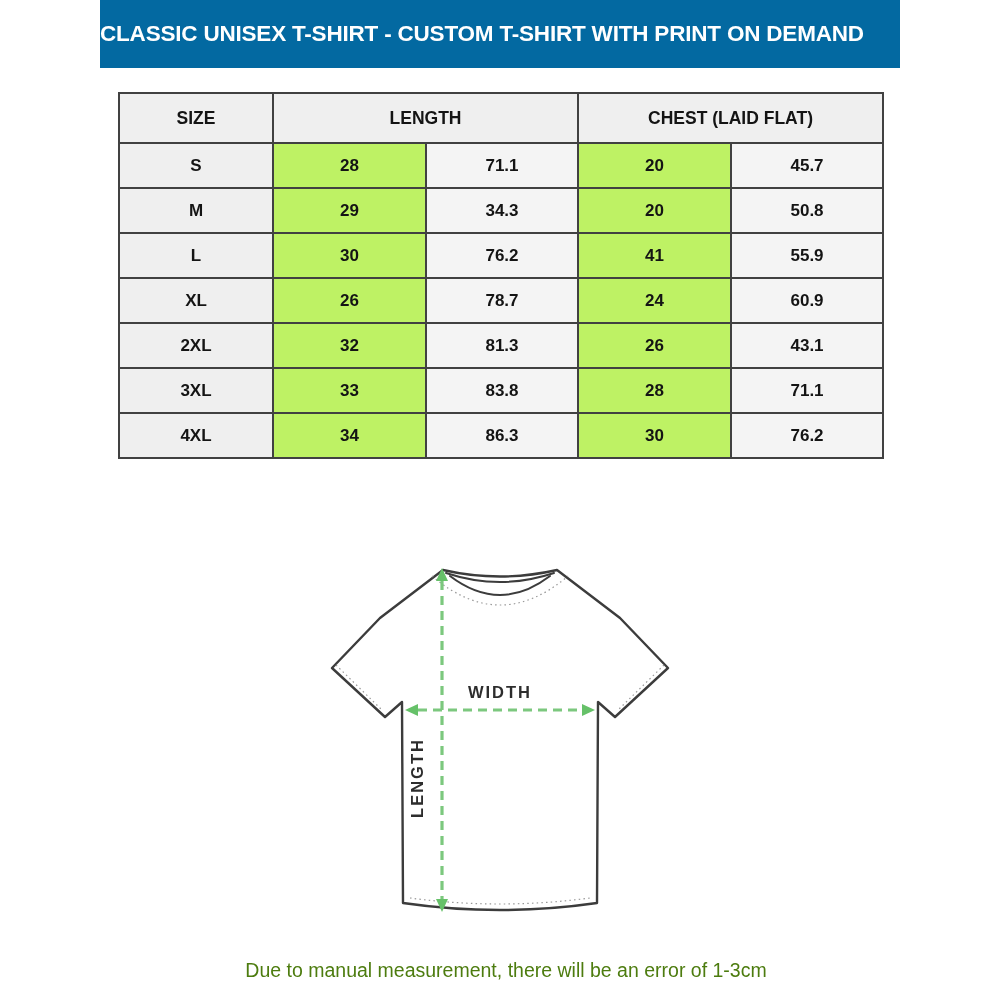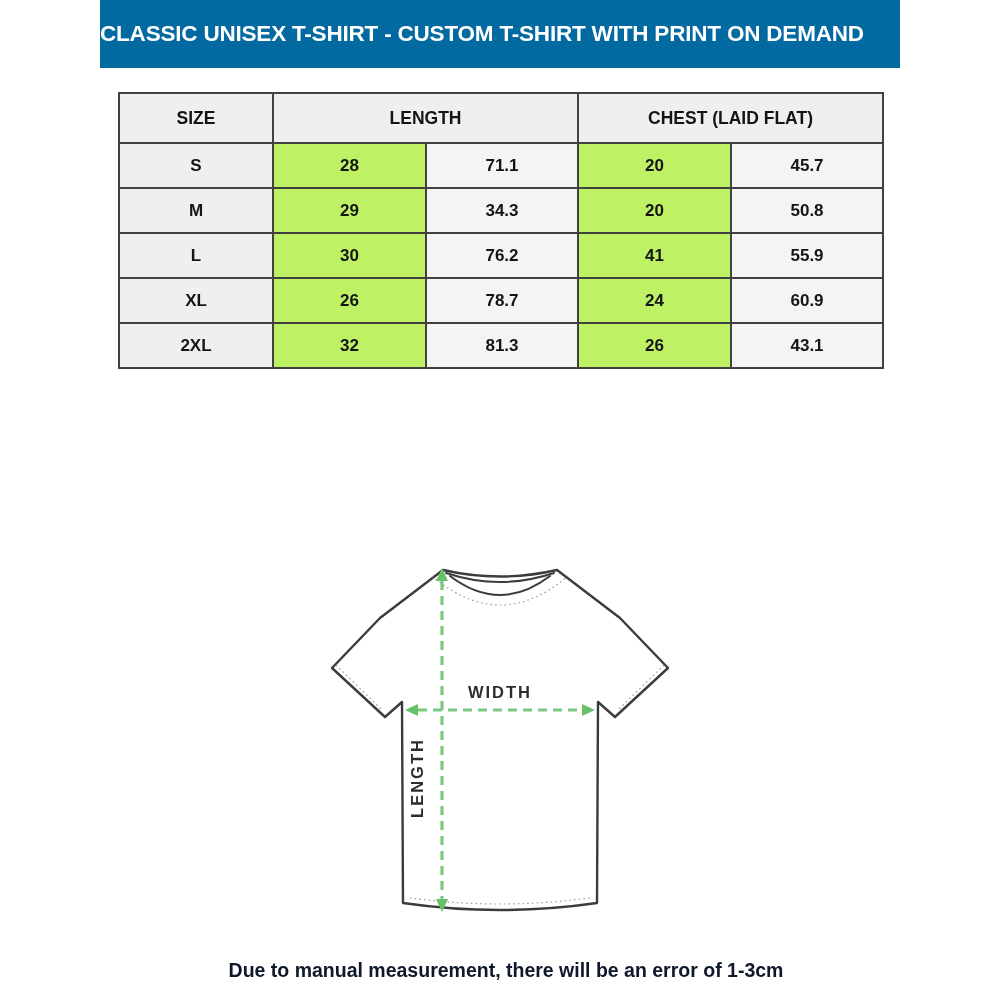--- a/index.html
+++ b/index.html
@@ -93,23 +93,23 @@
     fill: #2d2d2d;
   }
 
   
   .footer-note {
     position: absolute;
     left: 0; top: 954px; width: 1000px; height: 32px;
     display: flex; align-items: center; justify-content: center;
   }
   .footer-note p {
-    color: #0f172a;
+    color: #4d7c0f;
     font-size: 19.5px;
-    font-weight: bold;
+    font-weight: normal;
     white-space: nowrap;
     margin-left: 12px;
   }
 </style>
 </head>
 <body>
 
 <header class="banner">
   <h1>CLASSIC UNISEX T-SHIRT - CUSTOM T-SHIRT WITH PRINT ON DEMAND</h1>
 </header>
@@ -159,20 +159,34 @@
         <td class="col-in">24</td>
         <td class="col-cm">60.9</td>
       </tr>
       <tr>
         <td class="col-size">2XL</td>
         <td class="col-in">32</td>
         <td class="col-cm">81.3</td>
         <td class="col-in">26</td>
         <td class="col-cm">43.1</td>
       </tr>
+      <tr>
+        <td class="col-size">3XL</td>
+        <td class="col-in">33</td>
+        <td class="col-cm">83.8</td>
+        <td class="col-in">28</td>
+        <td class="col-cm">71.1</td>
+      </tr>
+      <tr>
+        <td class="col-size">4XL</td>
+        <td class="col-in">34</td>
+        <td class="col-cm">86.3</td>
+        <td class="col-in">30</td>
+        <td class="col-cm">76.2</td>
+      </tr>
     </tbody>
   </table>
 </div>
 
 <svg class="diagram" viewBox="0 0 360 385">
 
   <path class="shirt-outline" d="M123,20 Q180,33 237,20 L300,68 L348,118 L295,167 L278,152 L277,353 Q180,367 83,353 L82,152 L65,167 L12,118 L60,68 Z"></path>
 
   <path class="shirt-line" d="M126,23 Q180,41 234,23"></path>
   <path class="shirt-line" d="M130,26 Q180,64 230,26"></path>

